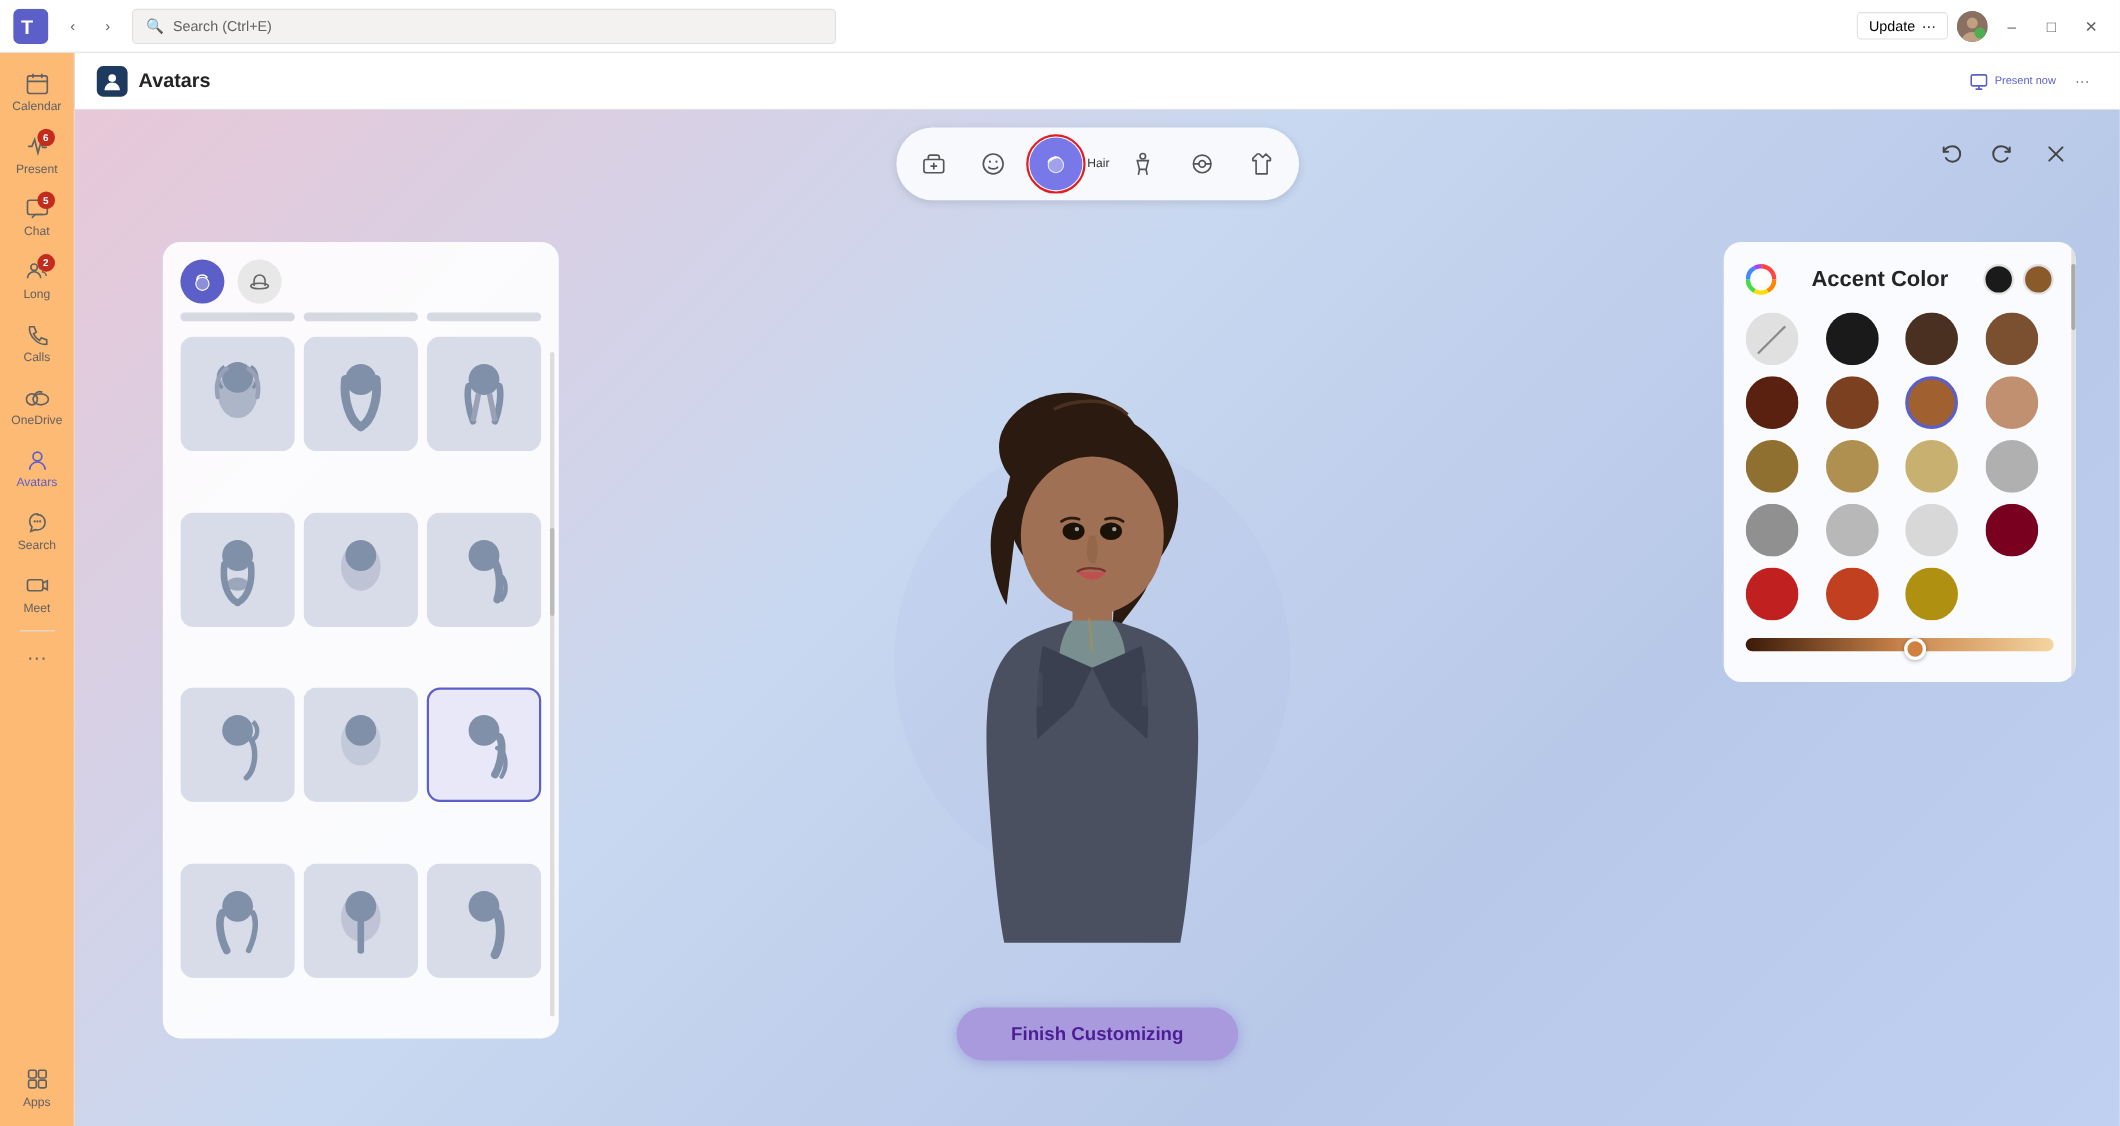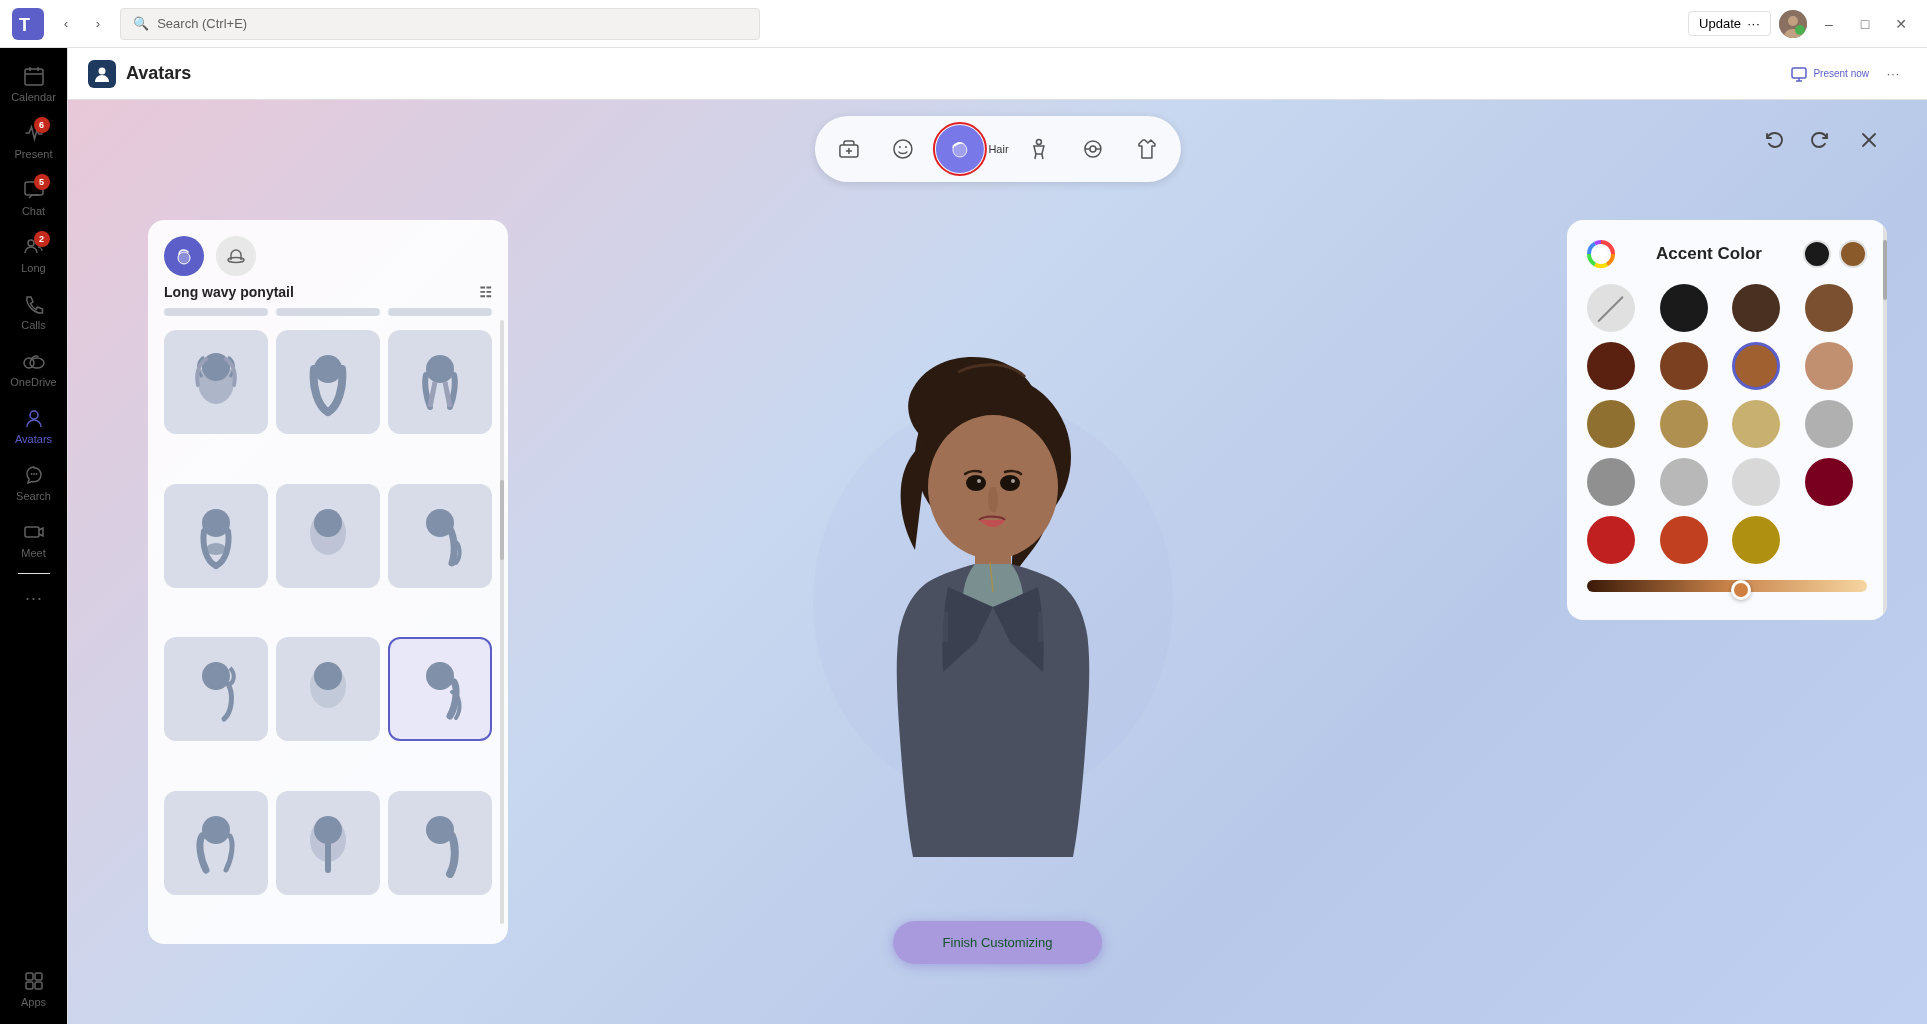--- a/index.html
+++ b/index.html
@@ -24,21 +24,21 @@
     .update-btn {
       background: none; border: 1px solid #e0e0e0; border-radius: 4px;
       padding: 4px 10px; font-size: 13px; cursor: pointer; display: flex; align-items: center; gap: 6px;
     }
     .avatar-img { width: 28px; height: 28px; border-radius: 50%; background: #888; overflow: hidden; }
     .win-btn { background: none; border: none; cursor: pointer; width: 28px; height: 28px; display: flex; align-items: center; justify-content: center; font-size: 14px; color: #616161; }
 
     
     .sidebar {
       position: absolute; top: 48px; left: 0; width: 68px; bottom: 0;
-      background: #000000; display: flex; flex-direction: column; align-items: center;
+      background: #fdba74; display: flex; flex-direction: column; align-items: center;
       padding: 8px 0; gap: 2px; border-right: 1px solid #e0e0e0; z-index: 90;
     }
     .sidebar-item {
       width: 56px; display: flex; flex-direction: column; align-items: center;
       padding: 8px 4px; border-radius: 6px; cursor: pointer; position: relative;
       color: #616161; font-size: 11px; gap: 3px;
     }
     .sidebar-item.active { color: #5b5fc7; }
     .sidebar-item.active .sidebar-item-label { color: #5b5fc7; }
     .sidebar-icon { width: 24px; height: 24px; display: flex; align-items: center; justify-content: center; position: relative; }
@@ -130,21 +130,21 @@
     
     .color-panel {
       position: absolute; top: 120px; right: 40px; width: 320px;
       background: rgba(255,255,255,0.92); border-radius: 16px;
       padding: 20px; overflow-y: auto; max-height: calc(100% - 160px);
     }
     .color-panel-header {
       display: flex; align-items: center; justify-content: space-between; margin-bottom: 16px;
     }
     .color-wheel-icon { width: 28px; height: 28px; }
-    .accent-color-title { font-size: 17px; font-weight: 600; color: #242424; }
+    .accent-color-title { font-size: 20px; font-weight: 600; color: #242424; }
     .selected-colors { display: flex; gap: 8px; }
     .sel-color {
       width: 28px; height: 28px; border-radius: 50%; border: 2px solid #e0e0e0;
     }
     .color-grid {
       display: grid; grid-template-columns: repeat(4, 1fr); gap: 10px; margin-top: 12px;
     }
     .color-swatch {
       width: 48px; height: 48px; border-radius: 50%; cursor: pointer;
       border: 2px solid transparent; transition: border 0.1s;
@@ -186,22 +186,22 @@
     }
     .ctrl-btn {
       width: 36px; height: 36px; border-radius: 50%; border: none; cursor: pointer;
       display: flex; align-items: center; justify-content: center; font-size: 18px;
       background: transparent; color: #444;
     }
 
     
     .finish-btn {
       position: absolute; bottom: 60px; left: 50%; transform: translateX(-50%);
-      background: #a89adc; color: #14532d; border: none; border-radius: 30px;
-      padding: 14px 50px; font-size: 13px; font-weight: 400; cursor: pointer;
+      background: #a89adc; color: #4c1d95; border: none; border-radius: 30px;
+      padding: 14px 50px; font-size: 17px; font-weight: 700; cursor: pointer;
       box-shadow: 0 2px 12px rgba(120,100,200,0.4);
       white-space: nowrap;
     }
 
     
     .panel-scroll-indicator {
       position: absolute; right: 4px; top: 100px; bottom: 20px; width: 4px;
       background: #ddd; border-radius: 2px;
     }
     .panel-scroll-thumb {
@@ -465,24 +465,20 @@
           <path d="M5 9C5 6 7 4 10 4c2 0 3.5 1 4.5 2.5" stroke="#fff" stroke-width="1.5" fill="none"></path>
         </svg>
       </button>
       <button class="hair-tab inactive">
         <svg width="20" height="20" viewBox="0 0 20 20" fill="none">
           <ellipse cx="10" cy="14" rx="8" ry="2.5" stroke="#666" stroke-width="1.5" fill="none"></ellipse>
           <path d="M5 14V9a5 5 0 0110 0v5" stroke="#666" stroke-width="1.5" fill="none"></path>
         </svg>
       </button>
     </div>
-    <div class="hair-panel-name">
-      <span>Long wavy ponytail</span>
-      <span class="filter-icon">☷</span>
-    </div>
 
     <div style="display:grid;grid-template-columns:repeat(3,1fr);gap:8px;padding:0 16px 6px;opacity:0.5;">
       <div style="height:8px;background:#b0b8c8;border-radius:4px;"></div>
       <div style="height:8px;background:#b0b8c8;border-radius:4px;"></div>
       <div style="height:8px;background:#b0b8c8;border-radius:4px;"></div>
     </div>
 
     <div class="hair-grid">
 
       <div class="hair-item">

